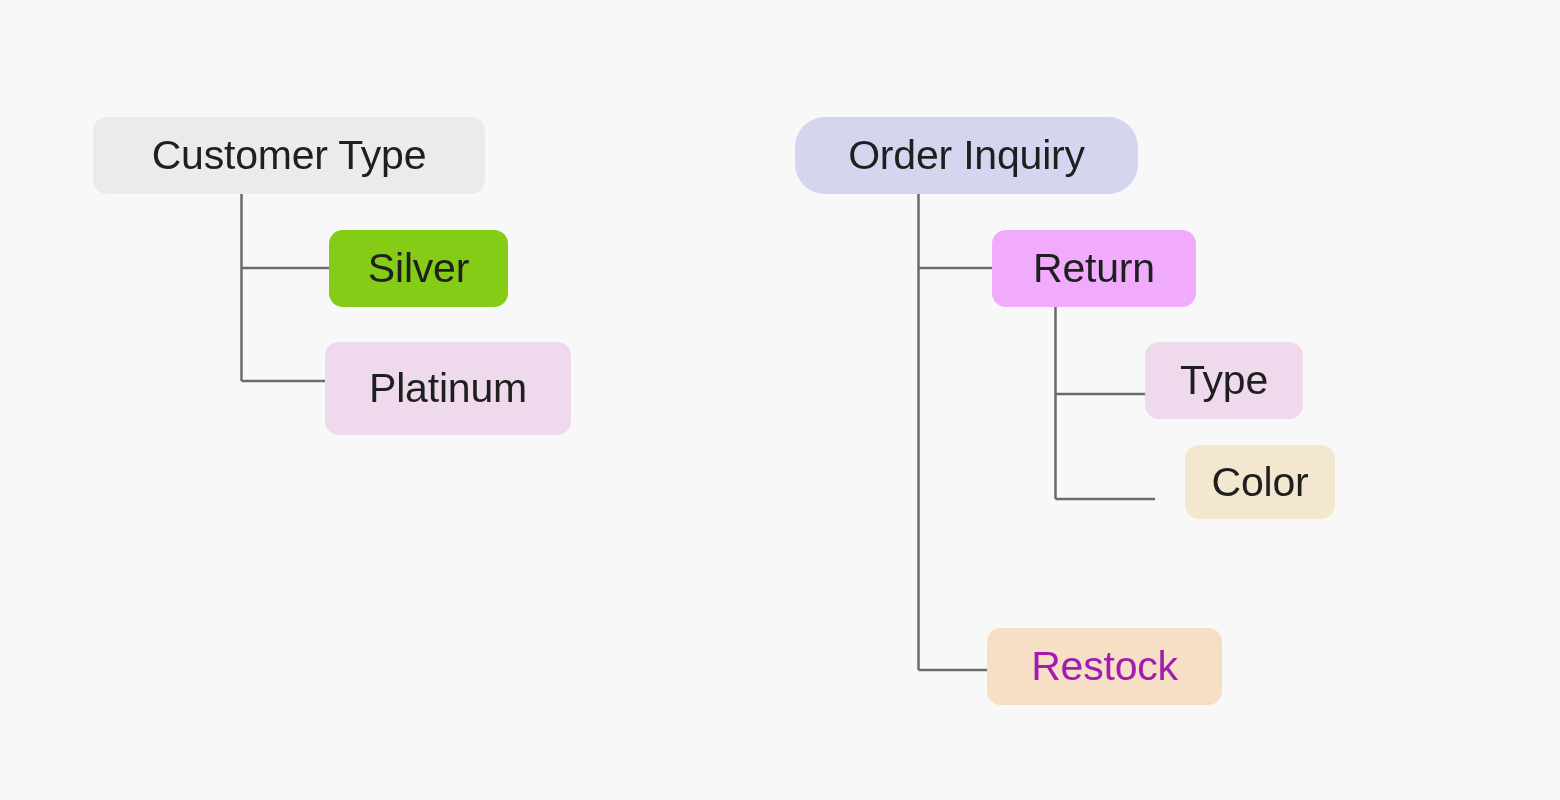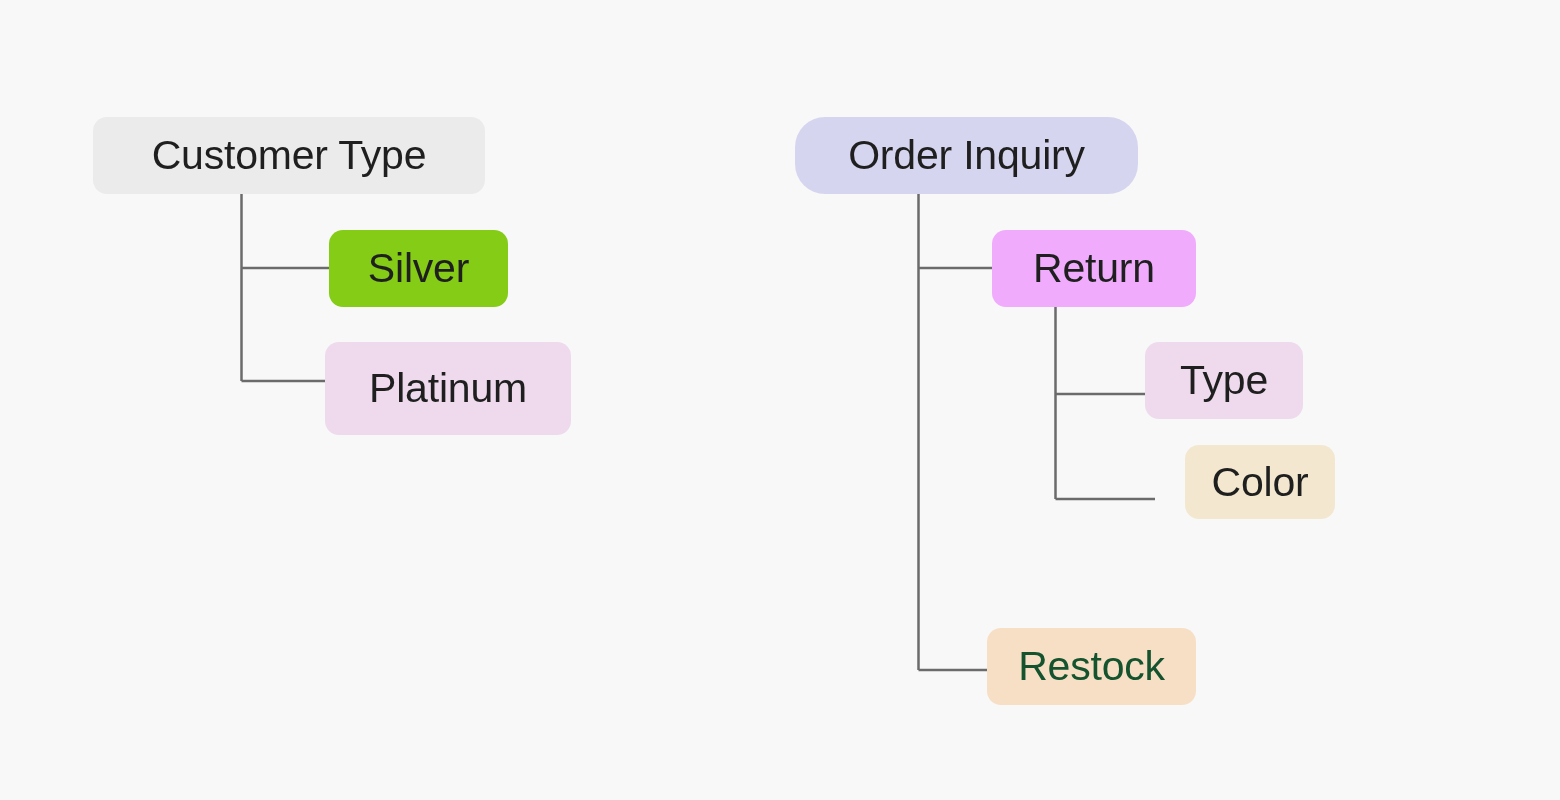--- a/index.html
+++ b/index.html
@@ -76,17 +76,17 @@
       </div>
       <div class="node" style="left: 992px; top: 230px; width: 204px; height: 77px; background: #f0abfc; color: rgb(31, 31, 31);">
         <span class="node-label">Return</span>
       </div>
       <div class="node" style="left: 1145px; top: 342px; width: 158px; height: 77px; background: rgb(238, 218, 236); color: rgb(31, 31, 31);">
         <span class="node-label">Type</span>
       </div>
       <div class="node" style="left: 1155px; top: 445px; width: 150px; height: 74px; background: rgb(243, 232, 207); color: rgb(31, 31, 31); margin-left: 30px;">
         <span class="node-label">Color</span>
       </div>
-      <div class="node" style="left: 987px; top: 628px; width: 209px; height: 77px; background: rgb(247, 223, 197); color: #14532d;">
+      <div class="node" style="left: 987px; top: 628px; width: 235px; height: 77px; background: rgb(247, 223, 197); color: #a21caf;">
         <span class="node-label">Restock</span>
       </div>
     </div>
 </div>
 
 </body></html>

